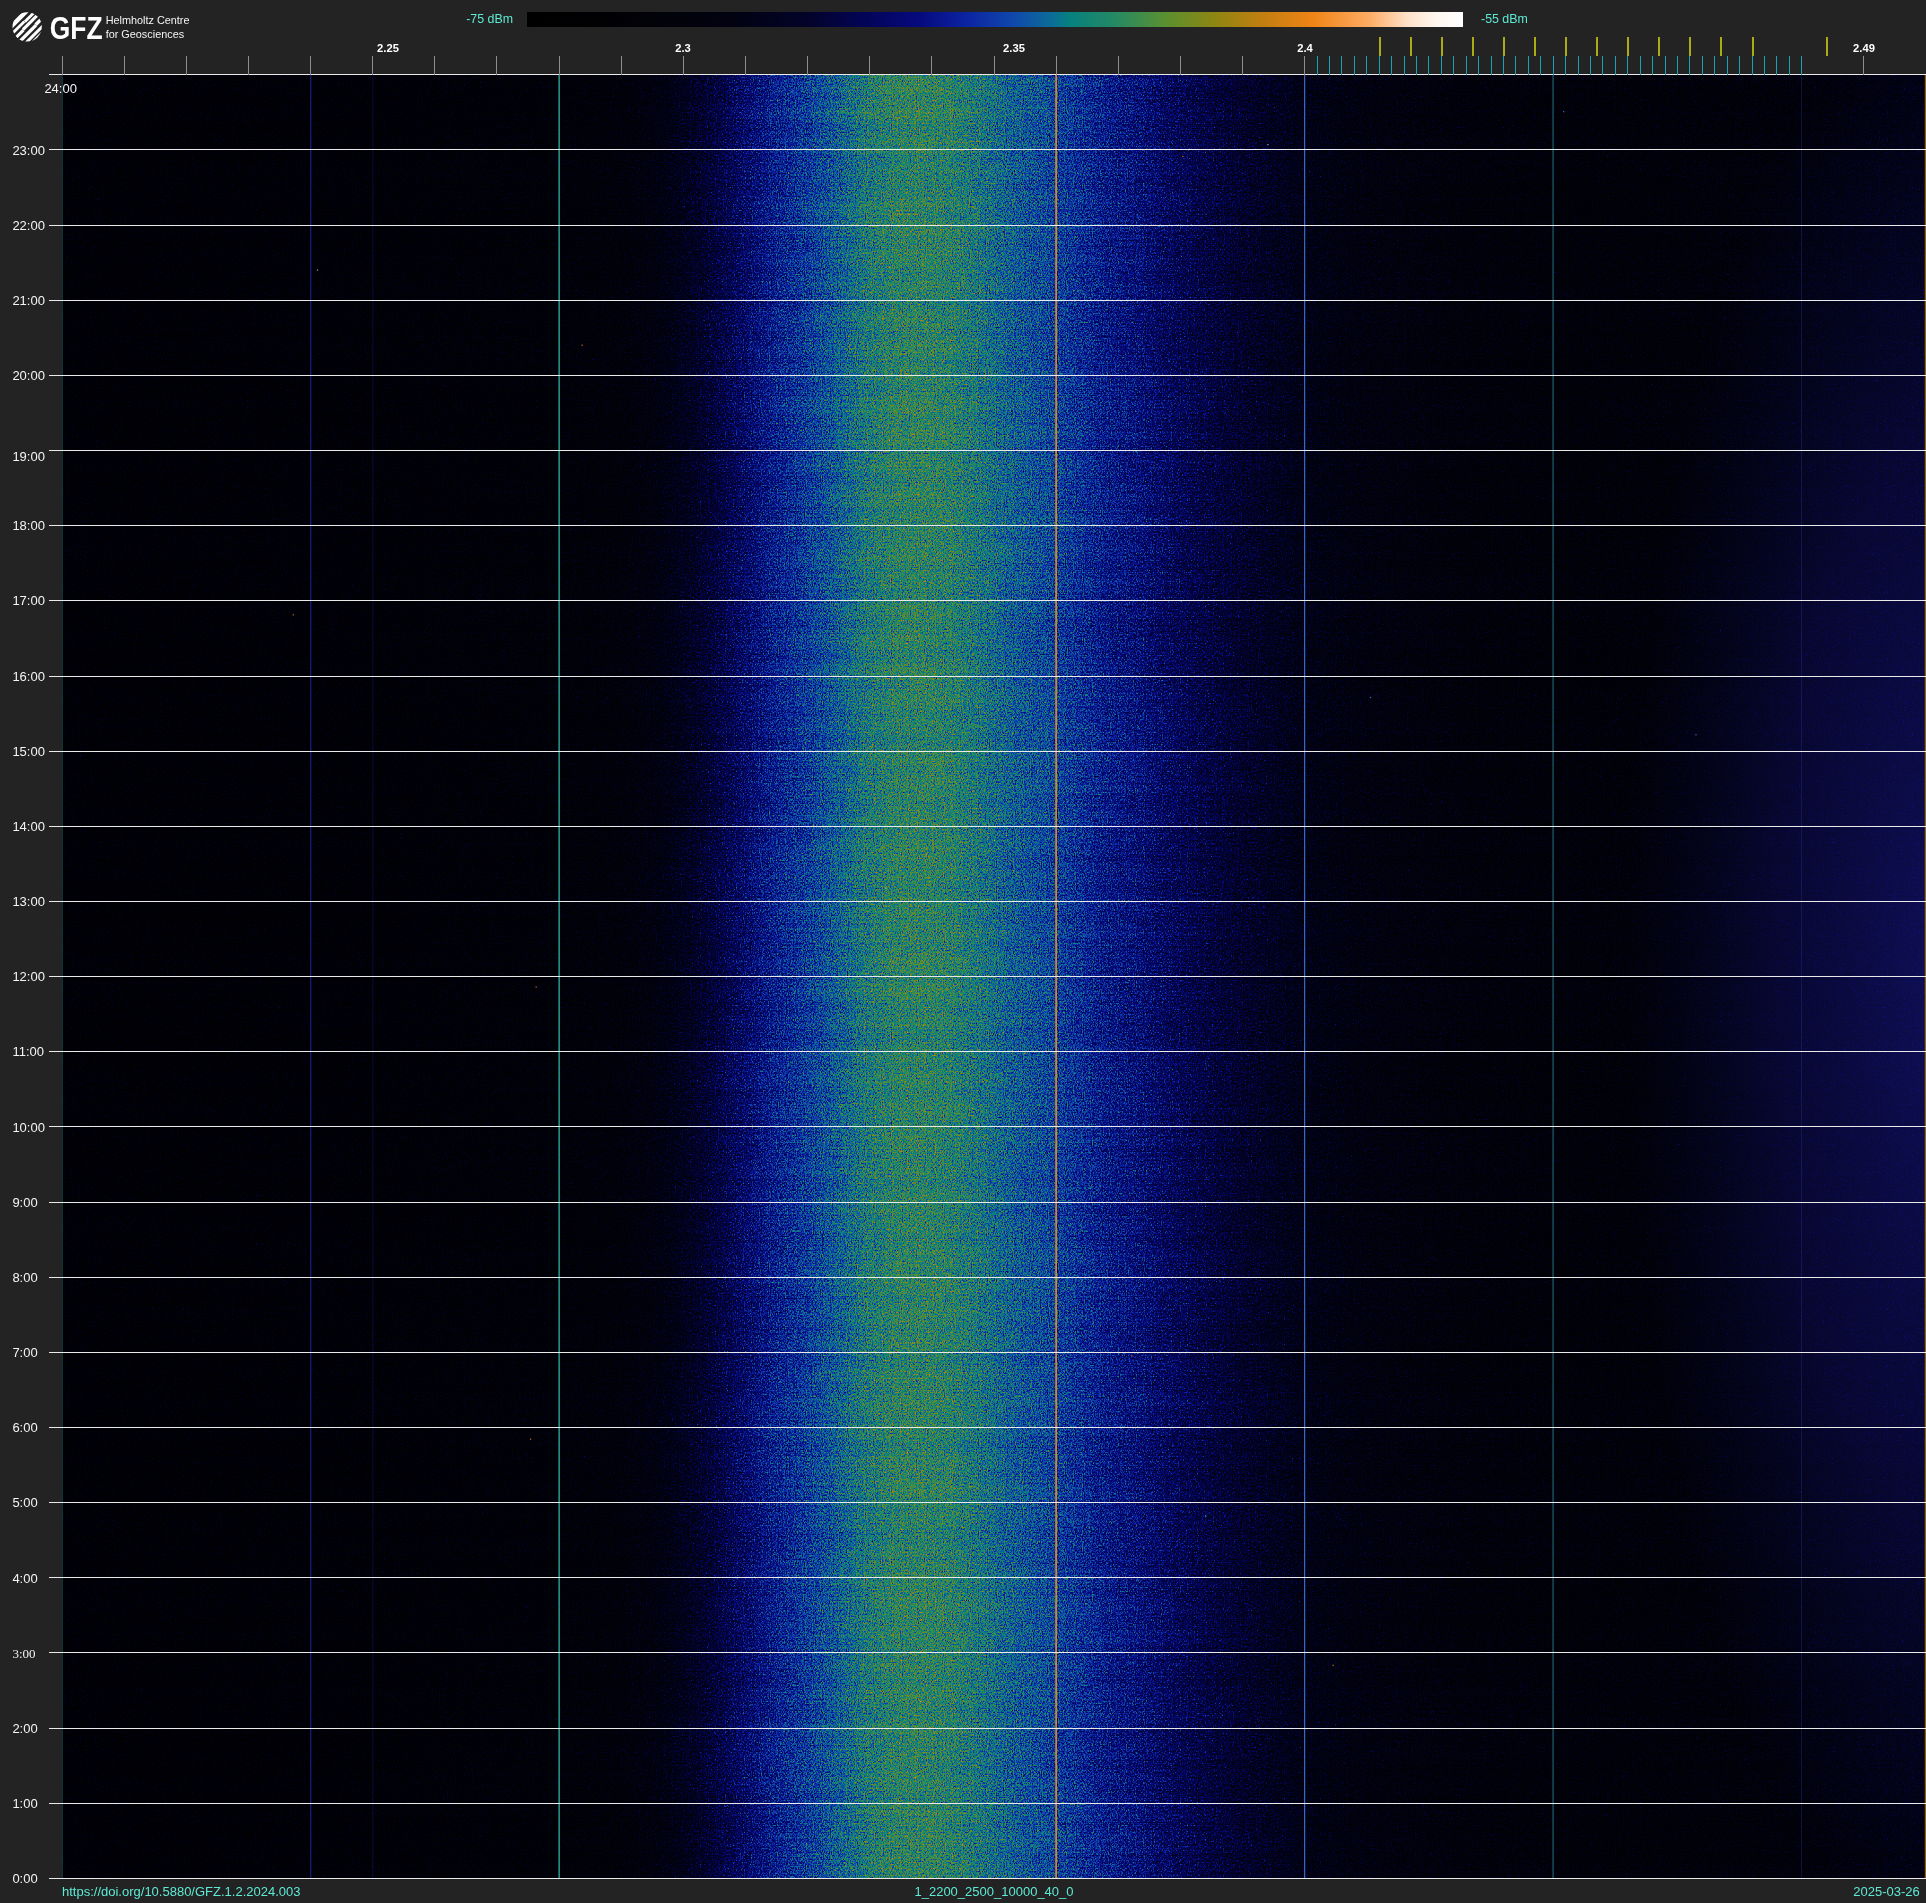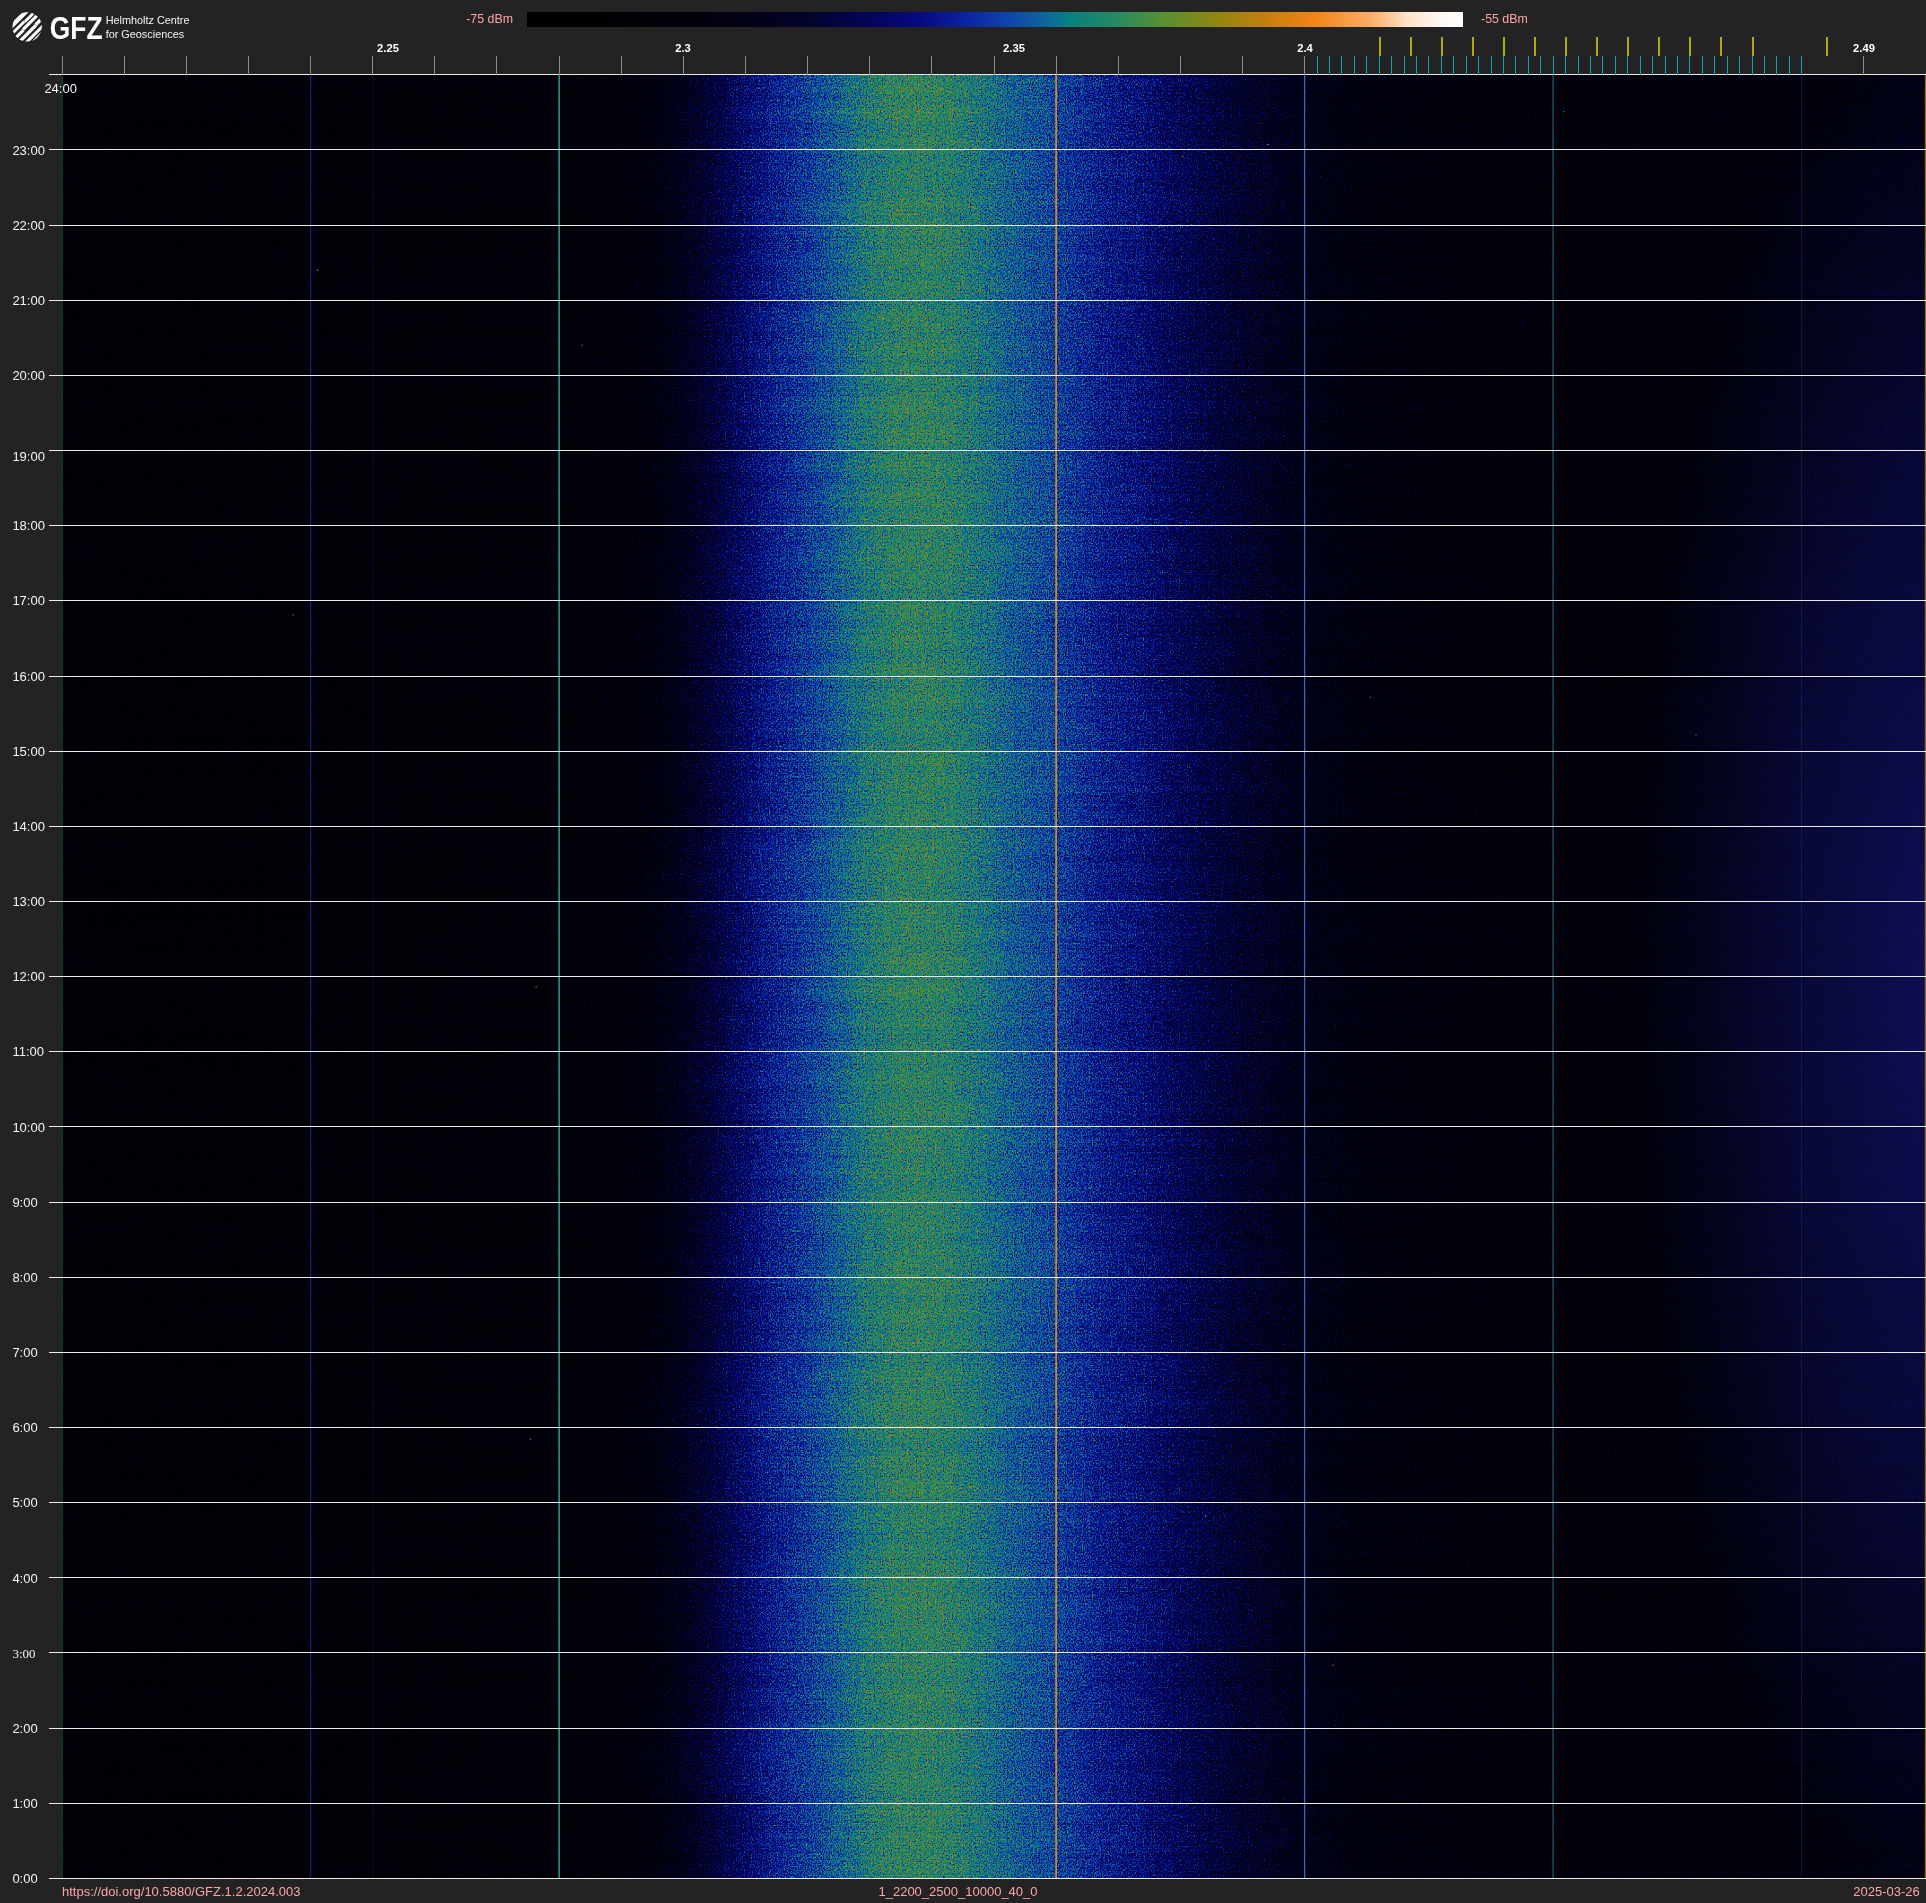--- a/index.html
+++ b/index.html
@@ -1,19 +1,19 @@
 <!DOCTYPE html>
 <html style="font-size:10px"><head><meta charset="utf-8"><style>
 html,body{margin:0;padding:0;}
 body{width:1926px;height:1904px;background:#232323;position:relative;overflow:hidden;transform:translateZ(0);
 font-family:"Liberation Sans",sans-serif;-webkit-font-smoothing:antialiased;}
 .abs{position:absolute;}
 .tl{color:#f4f4f4;font-size:13px;line-height:15px;}
 .fl{color:#fff;font-size:11.2px;font-weight:bold;line-height:12.4px;transform:translateX(-50%);}
-.ft{color:#fca5a5;font-size:13px;line-height:15px;}
+.ft{color:#5eead4;font-size:13px;line-height:15px;}
 </style></head><body>
 <svg class="abs" style="left:62px;top:75px" width="1864" height="1804" viewBox="0 0 3000 2904">
 <defs>
 <radialGradient id="rglow" gradientUnits="userSpaceOnUse" cx="3040" cy="1450" r="520" gradientTransform="matrix(1 0 0 3 0 -2900)">
 <stop offset="0" stop-color="rgba(28,28,155,0.5)"></stop>
 <stop offset="0.55" stop-color="rgba(20,20,130,0.30)"></stop>
 <stop offset="1" stop-color="rgba(12,12,90,0)"></stop>
 </radialGradient>
 <linearGradient id="prof" x1="0" y1="0" x2="1" y2="0">
 <stop offset="0.0000" stop-color="rgb(29,29,29)"></stop>
@@ -267,14 +267,14 @@
 <rect x="13.7" y="57.4" width="58.0" height="5.0"></rect>
 <rect x="71.7" y="56.4" width="36.0" height="5.0"></rect>
 <rect x="13.7" y="64.6" width="94.0" height="5.2"></rect>
 </g>
     </g>
 <text x="80" y="62.5" fill="#fff" font-family="Liberation Sans, sans-serif" font-weight="bold" font-size="49px" textLength="85" lengthAdjust="spacingAndGlyphs">GFZ</text>
 <text x="170" y="39" fill="#f4f4f4" font-family="Liberation Sans, sans-serif" font-size="17.5px">Helmholtz Centre</text>
 <text x="170" y="61" fill="#f4f4f4" font-family="Liberation Sans, sans-serif" font-size="17.5px">for Geosciences</text>
 </svg>
 <div class="abs ft" style="left:62px;top:1884px;">https://doi.org/10.5880/GFZ.1.2.2024.003</div>
-<div class="abs ft" style="left:865px;top:1884px;width:186px;text-align:center;">1_2200_2500_10000_40_0</div>
+<div class="abs ft" style="left:901px;top:1884px;width:186px;text-align:center;">1_2200_2500_10000_40_0</div>
 <div class="abs ft" style="right:6.2px;top:1884px;">2025-03-26</div>
 
 </body></html>

